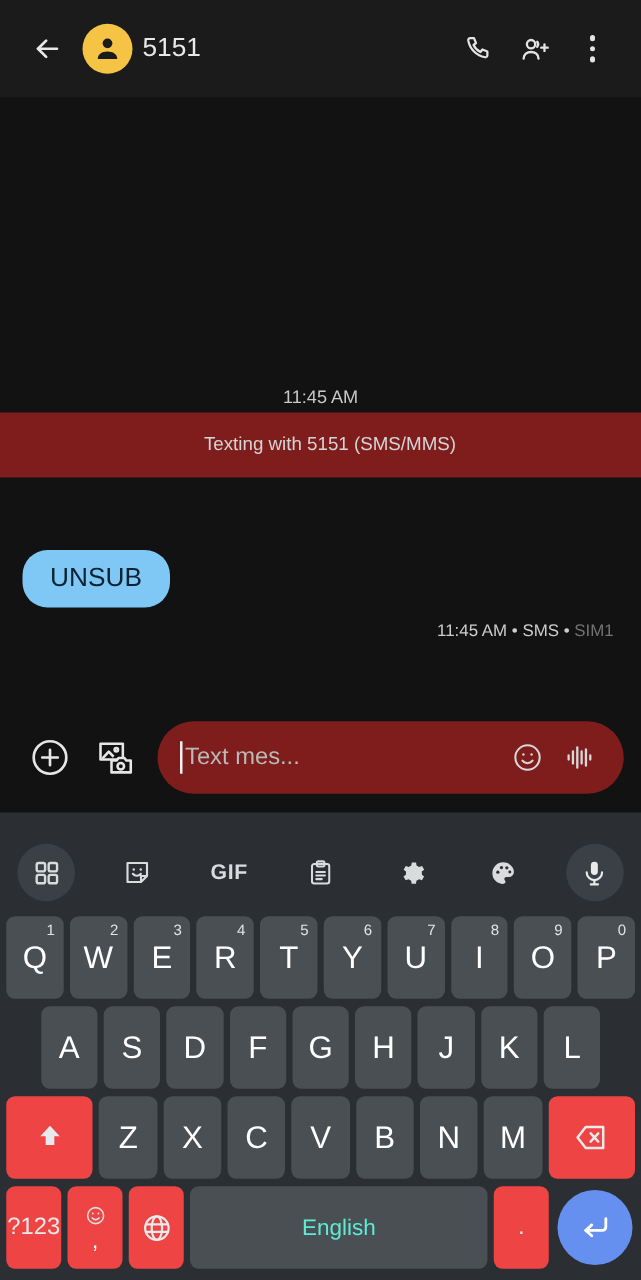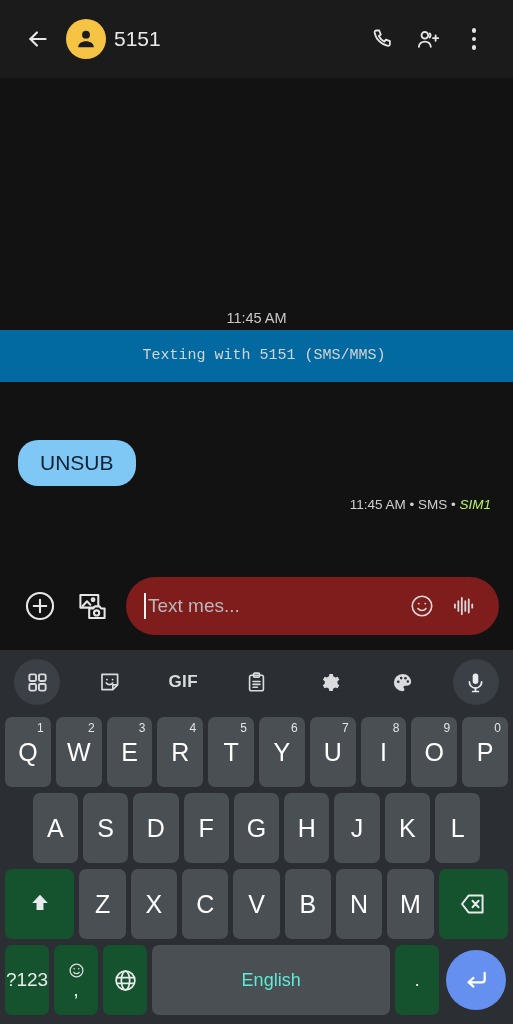--- a/index.html
+++ b/index.html
@@ -43,40 +43,39 @@
     flex: 1 1 auto; position: relative;
     background: #121212;
     display: flex; flex-direction: column; gap: 32px;
   }
   .convo-top { flex: 1 1 auto; position: relative; }
   .day-stamp {
     position: absolute; left: 0; right: 0; top: 232px;
     text-align: center; color: #c9c9c9; font-size: 14.5px;
   }
   .sysbanner {
-    background: #0369a1;
+    background: #7f1d1d;
     text-align: center;
     color: #d4d4d4; font-size: 15px;
     padding: 17px 0 18px 15px;
-    font-family: Liberation Mono, monospace;
   }
   .msg-area { padding: 26px 18px 0 18px; }
   .msg-row { display:flex; justify-content:flex-start; }
   .bubble {
     background: #7FC7F5; color: #0d2233;
     border-radius: 20px;
     padding: 12px 22px 13px 22px;
     font-size: 21px; line-height: 1;
     max-width: 78%;
   }
   .msg-meta {
     text-align: right; font-size: 13.5px;
     color: #cfcfcf; margin-top: 11px; padding-right: 4px;
   }
-  .msg-meta .dim { color: #bef264; font-style: italic; }
+  .msg-meta .dim { color: #737373; }
   .convo-bottom-pad { flex: 0 0 18px; }
 
   
   .inputbar {
     flex: 0 0 88px; background: #121212;
     display: flex; align-items: center;
     padding: 0 14px;
   }
   .ib-icon { width: 52px; height: 52px; display:flex; align-items:center; justify-content:center; flex:0 0 52px; }
   .textfield {
@@ -86,39 +85,39 @@
     margin-left: 8px; padding: 0 14px 0 18px;
   }
   .caret { width: 2px; height: 26px; background: #f1f1f1; flex:0 0 2px; }
   .placeholder { color: #b9b9b9; font-size: 19px; margin-left: 2px; flex: 1 1 auto; }
   .tf-icon { width: 42px; height: 42px; display:flex; align-items:center; justify-content:center; flex:0 0 42px; }
 
   
   .keyboard { flex: 0 0 374px; background: #2b2f33; display:flex; flex-direction:column; }
   .kb-toolbar {
     flex: 0 0 64px; display: flex; align-items: center;
-    justify-content: space-between; padding: 0 14px;
+    justify-content: space-between; padding: 0 14px; margin-top: 16px;
   }
   .kb-tool { width: 46px; height: 46px; display:flex; align-items:center; justify-content:center; border-radius:50%; }
   .kb-tool.circled { background: #3b4046; }
   .kb-tool .giflabel { color:#d9dbdd; font-size:17px; font-weight:bold; letter-spacing:0.5px; }
 
   .kb-rows { flex: 1 1 auto; display:flex; flex-direction:column; padding: 0 3px 6px 3px; }
   .kb-row { flex: 1 1 0; display: flex; align-items: center; gap: 5px; padding: 3px 2px; }
   .key {
     flex: 1 1 0; height: 100%;
     background: #4a4f54; border-radius: 7px;
     display: flex; align-items: center; justify-content: center;
     position: relative; color: #ffffff; font-size: 25px;
   }
   .key .sup {
     position: absolute; top: 4px; right: 7px;
     font-size: 12px; color: #e2e4e6;
   }
-  .key.dark { background: #14532d; }
+  .key.dark { background: #ef4444; }
   .key.flat { background: transparent; }
   .key.space { flex: 5.4 1 0; font-size: 18px; color:#5eead4; }
   .key.wide { flex: 1.5 1 0; }
   .key.enter { flex: 1.45 1 0; background: transparent; }
   .enter-circle {
     width: 60px; height: 60px; border-radius: 50%;
     background: #6590F0; display:flex; align-items:center; justify-content:center;
   }
   .key.sym { font-size: 19px; color: #e8eaec; }
   .combo { display:flex; flex-direction:column; align-items:center; justify-content:center; line-height:1; }

